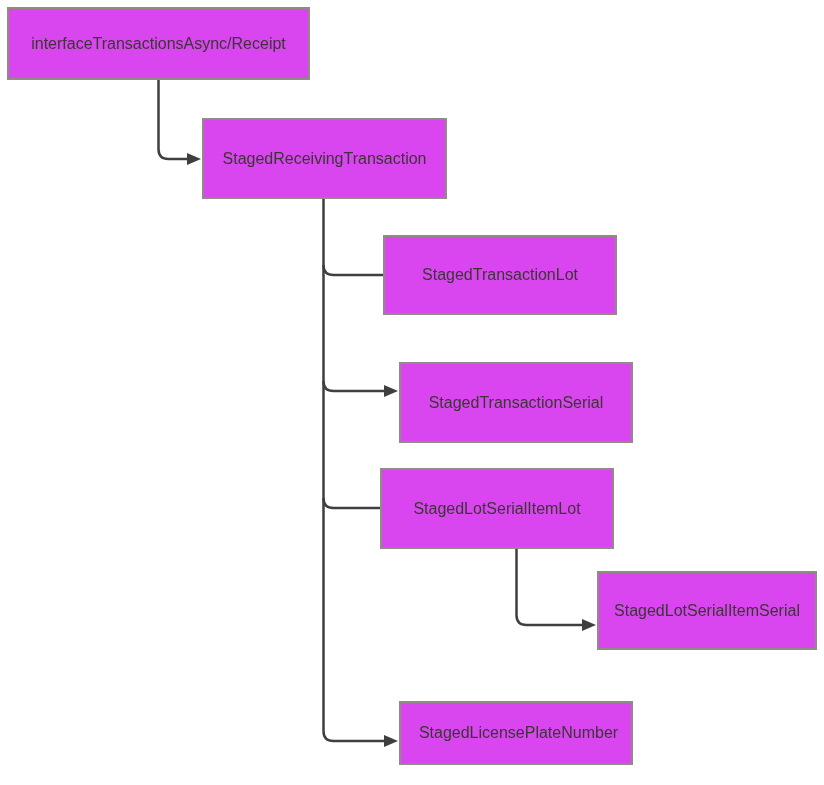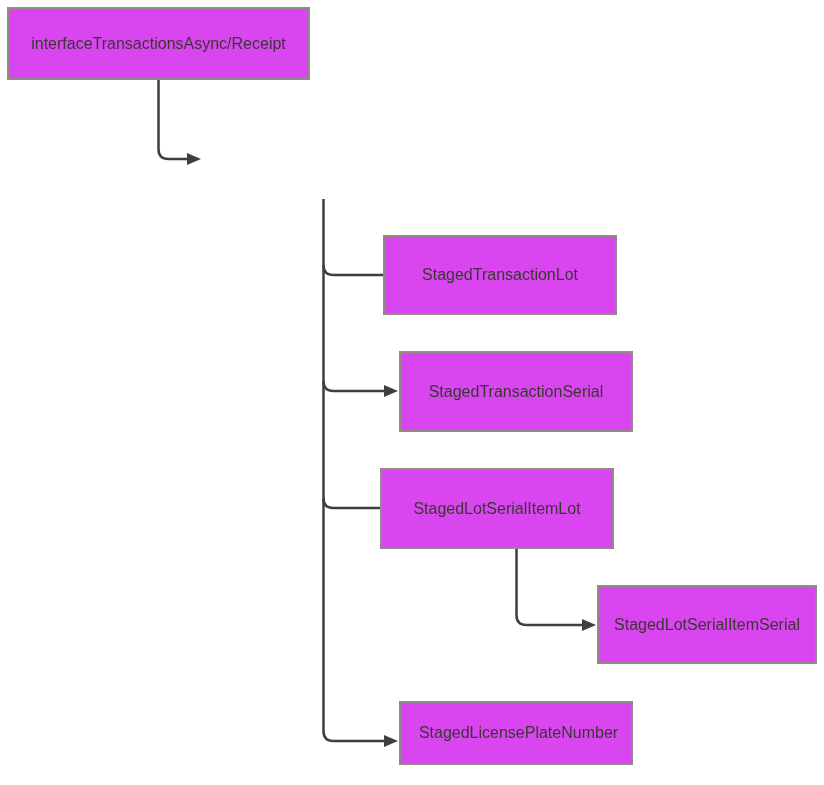--- a/index.html
+++ b/index.html
@@ -35,23 +35,23 @@
     font-size: 16px;
     color: #3a3733;
     z-index: 2;
     padding: 0 4px;
     white-space: nowrap;
     overflow: hidden;
   }
   .node-root       { left: 7px;   top: 7px;   width: 303px; height: 73px; }
   .node-srt        { left: 202px; top: 118px; width: 245px; height: 81px; }
   .node-stl        { left: 383px; top: 235px; width: 234px; height: 80px; }
-  .node-sts        { left: 399px; top: 351px; width: 234px; height: 81px; }
+  .node-sts        { left: 399px; top: 362px; width: 234px; height: 81px; }
   .node-slsil      { left: 380px; top: 468px; width: 234px; height: 81px; }
-  .node-slsis      { left: 597px; top: 585px; width: 220px; height: 79px; }
+  .node-slsis      { left: 597px; top: 571px; width: 220px; height: 79px; }
   .node-slpn       { left: 399px; top: 701px; width: 234px; height: 64px; padding-left: 9px; }
   .edge-path {
     fill: none;
     stroke: #3f3f3f;
     stroke-width: 2.5;
   }
   .edge-arrow {
     fill: #3f3f3f;
     stroke: none;
   }
@@ -91,20 +91,23 @@
     <g>
       <path class="edge-path" d="M 516.5 549 V 615 Q 516.5 625 526.5 625 H 582"></path>
       <polygon class="edge-arrow" points="582,619 582,631 596,625"></polygon>
     </g>
   </svg>
 
   <div class="node node-root">
     <span>interfaceTransactionsAsync/Receipt</span>
   </div>
 
+  <div class="node node-srt">
+    <span>StagedReceivingTransaction</span>
+  </div>
 
   <div class="node node-stl">
     <span>StagedTransactionLot</span>
   </div>
 
   <div class="node node-sts">
     <span>StagedTransactionSerial</span>
   </div>
 
   <div class="node node-slsil">

